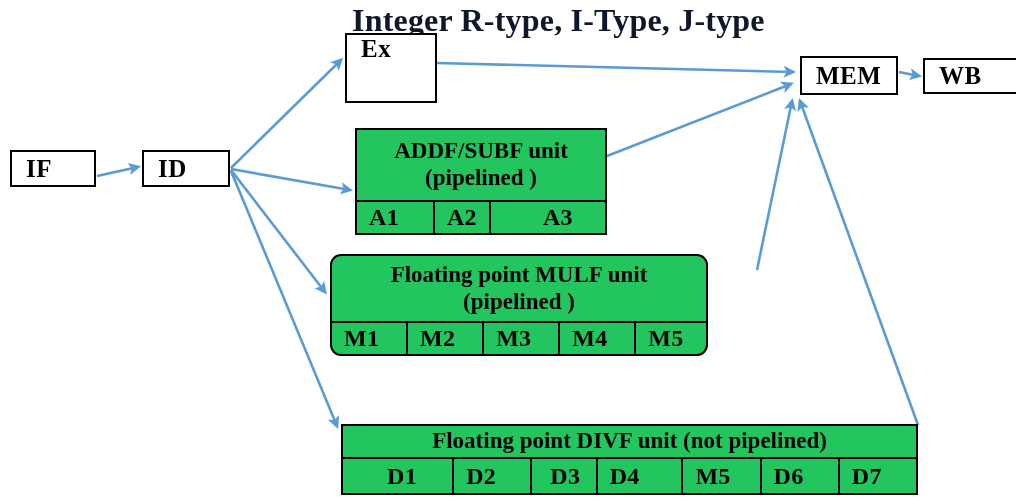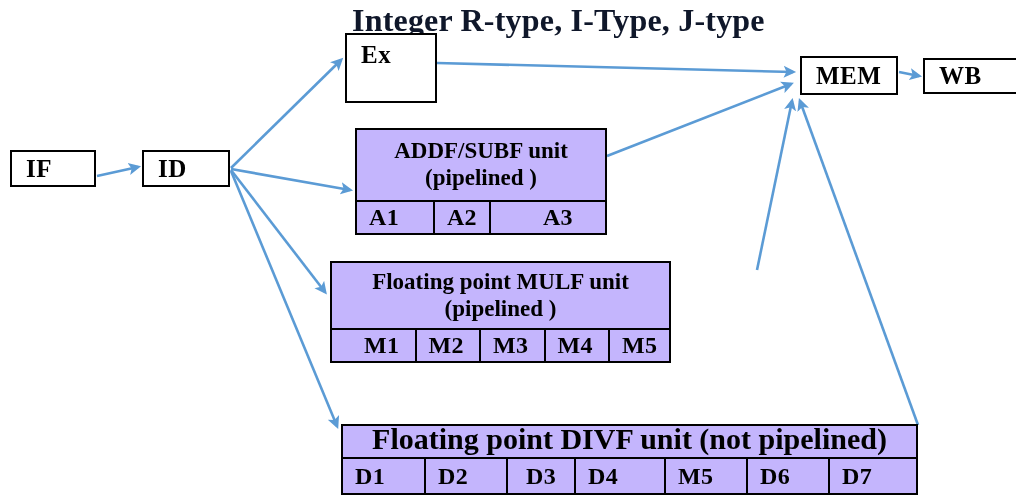--- a/index.html
+++ b/index.html
@@ -36,41 +36,40 @@
   .stage-box {
     justify-content: flex-start;
     padding-left: 14px;
     font-size: 25px;
     letter-spacing: 0.5px;
   }
   .unit-box {
     position: absolute;
     box-sizing: border-box;
     border: 2px solid #000000;
-    background: #c4b5fd;
+    background: #22c55e;
     display: flex;
     flex-direction: column;
     color: #000000;
   }
   .unit-header {
     box-sizing: border-box;
     border-bottom: 2px solid #000000;
     display: flex;
     flex-direction: column;
     justify-content: center;
     align-items: center;
     text-align: center;
     font-weight: bold;
     font-size: 23px;
     line-height: 1.16;
     flex: 0 0 auto;
   }
   .unit-header.single-line {
-    font-size: 30px;
-    justify-content: flex-end;
+    font-size: 23px;
   }
   .unit-header .hdr-line {
     display: block;
     white-space: pre;
   }
   .unit-cells {
     display: flex;
     flex: 1 1 auto;
   }
   .unit-cell {
@@ -124,21 +123,21 @@
   </svg>
 
   <div class="node-box stage-box" style="left:10px; top:150px; width:86px; height:37px;">
     <span>IF</span>
   </div>
 
   <div class="node-box stage-box" style="left:142px; top:150px; width:88px; height:37px;">
     <span>ID</span>
   </div>
 
-  <div class="node-box stage-box" style="left:345px; top:33px; width:92px; height:70px; align-items:flex-start; padding-top:6px;">
+  <div class="node-box stage-box" style="left:345px; top:33px; width:92px; height:70px; align-items:flex-start; ">
     <span>Ex</span>
   </div>
 
   <div class="node-box stage-box" style="left:800px; top:56px; width:98px; height:39px;">
     <span>MEM</span>
   </div>
 
   <div class="node-box stage-box" style="left:923px; top:58px; width:105px; height:36px;">
     <span>WB</span>
   </div>
@@ -148,40 +147,40 @@
       <span class="hdr-line">ADDF/SUBF unit</span>
       <span class="hdr-line">(pipelined )</span>
     </div>
     <div class="unit-cells">
       <div class="unit-cell" style="width:84px;">A1</div>
       <div class="unit-cell" style="width:60px;">A2</div>
       <div class="unit-cell" style="width:80px;margin-left:40px;">A3</div>
     </div>
   </div>
 
-  <div class="unit-box" style="left:330px; top:261px; width:341px; height:102px;">
+  <div class="unit-box" style="left:330px; top:254px; width:378px; height:102px;border-radius:11px;">
     <div class="unit-header" style="height:67px;">
       <span class="hdr-line">Floating point MULF unit</span>
       <span class="hdr-line">(pipelined )</span>
     </div>
     <div class="unit-cells">
-      <div class="unit-cell" style="width:86px;margin-left:20px;">M1</div>
+      <div class="unit-cell" style="width:86px;">M1</div>
       <div class="unit-cell" style="width:86px;">M2</div>
       <div class="unit-cell" style="width:86px;">M3</div>
       <div class="unit-cell" style="width:86px;">M4</div>
       <div class="unit-cell" style="width:79px;">M5</div>
     </div>
   </div>
 
   <div class="unit-box" style="left:341px; top:424px; width:577px; height:71px;">
     <div class="unit-header single-line" style="height:33px;">
       <span class="hdr-line">Floating point DIVF unit (not pipelined)</span>
     </div>
     <div class="unit-cells">
-      <div class="unit-cell" style="width:83px;">D1</div>
+      <div class="unit-cell" style="width:83px;margin-left:32px;">D1</div>
       <div class="unit-cell" style="width:82px;">D2</div>
       <div class="unit-cell" style="width:68px;padding-left:18px;">D3</div>
       <div class="unit-cell" style="width:90px;">D4</div>
       <div class="unit-cell" style="width:82px;">M5</div>
       <div class="unit-cell" style="width:82px;">D6</div>
       <div class="unit-cell" style="width:80px;">D7</div>
     </div>
   </div>
 
 </div>

